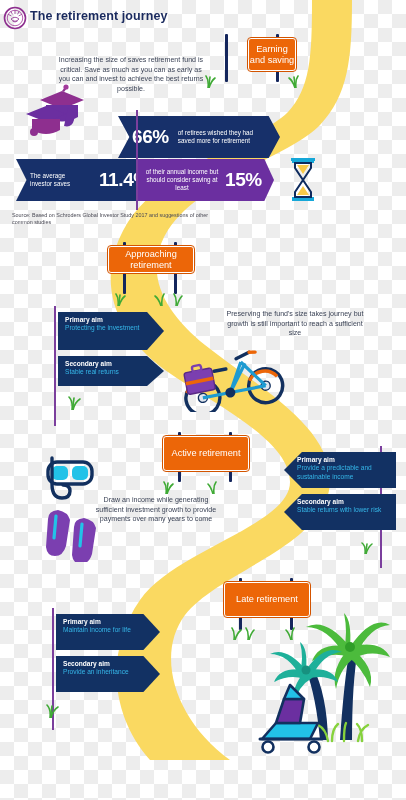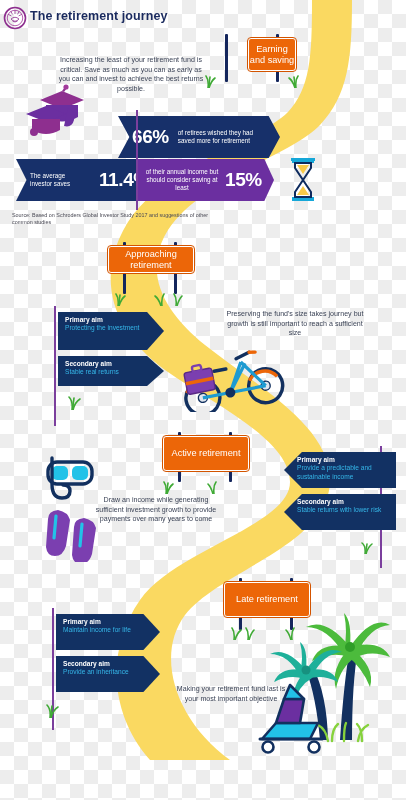--- a/index.html
+++ b/index.html
@@ -116,21 +116,21 @@
       <line x1="32" y1="11" x2="29.5" y2="16"></line>
       <line x1="11" y1="17" x2="16" y2="19.5"></line>
       <line x1="37" y1="17" x2="32" y2="19.5"></line>
     </g>
     <path d="M16 26 q8 -7 16 0 q-8 9 -16 0 Z" fill="none" stroke="#8e2f8f" stroke-width="1.6"></path>
     <path d="M19 30 q5 4 10 0" fill="none" stroke="#8e2f8f" stroke-width="1.6"></path>
   </svg>
 
   <div class="page-title">The retirement journey</div>
 
-  <div class="blurb" style="left:55px;top:56px;width:152px;">Increasing the least of your retirement fund is critical. Save as much as you can as early as you can and invest to achieve the best returns possible.</div>
+  <div class="blurb" style="left:55px;top:56px;width:152px;">Increasing the size of saves retirement fund is critical. Save as much as you can as early as you can and invest to achieve the best returns possible.</div>
 
   <svg class="layer" viewBox="0 0 406 800" style="pointer-events:none">
     <g transform="translate(22,86)">
       <path d="M18 14 l22 -9 l22 9 l-22 9 Z" fill="#8e2f8f"></path>
       <path d="M24 19 v12 q16 9 32 0 v-12" fill="#6b2fa0"></path>
       <path d="M40 5 l3 -4 l2 1 l-3 4 Z" fill="#8e2f8f"></path>
       <circle cx="44" cy="1" r="2.6" fill="#a23a9b"></circle>
       <path d="M4 28 l20 -8 l20 8 l-20 8 Z" fill="#6b2fa0"></path>
       <path d="M10 33 v11 q14 8 28 0 v-11" fill="#8e2f8f"></path>
       <path d="M46 22 q8 4 6 12 q-2 8 -10 6" fill="#6b2fa0"></path>
@@ -329,21 +329,20 @@
     </div>
   </div>
   <svg style="position:absolute;left:40px;top:700px;width:24px;height:18px;" viewBox="0 0 24 18">
     <g fill="none" stroke="#3faa35" stroke-width="1.6" stroke-linecap="round">
       <path d="M10 18 q1 -9 -3 -13"></path>
         <path d="M11 18 q2 -8 7 -11"></path>
         <path d="M11 18 q0 -7 1 -12"></path>
     </g>
   </svg>
 
-  <div class="blurb" style="left:176px;top:685px;width:110px;">Making your retirement fund last is your most important objective</div>
 
   <svg style="position:absolute;left:232px;top:595px;width:160px;height:165px;" viewBox="0 0 160 165">
 
     <g>
       <path d="M108 145 q4 -60 10 -92 l8 1 q-6 34 -6 91 Z" fill="#12305f"></path>
       <g fill="#4cbb3c">
         <path d="M118 52 q22 -32 40 -22 q-20 1 -34 30 Z"></path>
         <path d="M118 52 q30 -8 40 10 q-20 -8 -38 2 Z"></path>
         <path d="M118 52 q26 20 20 40 q-8 -20 -24 -32 Z"></path>
         <path d="M118 52 q-24 -30 -44 -20 q22 0 38 28 Z"></path>

